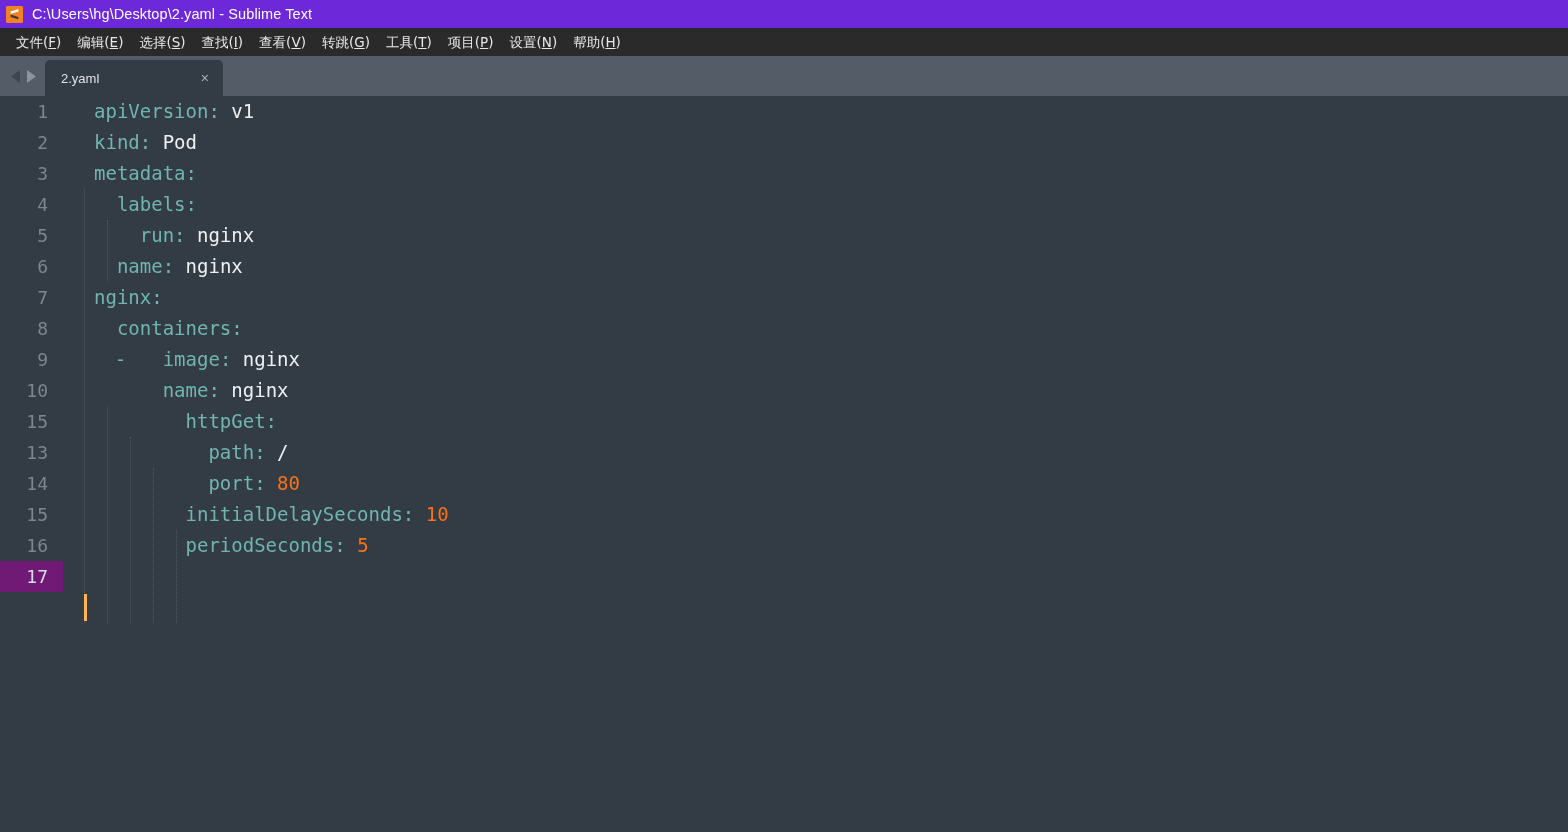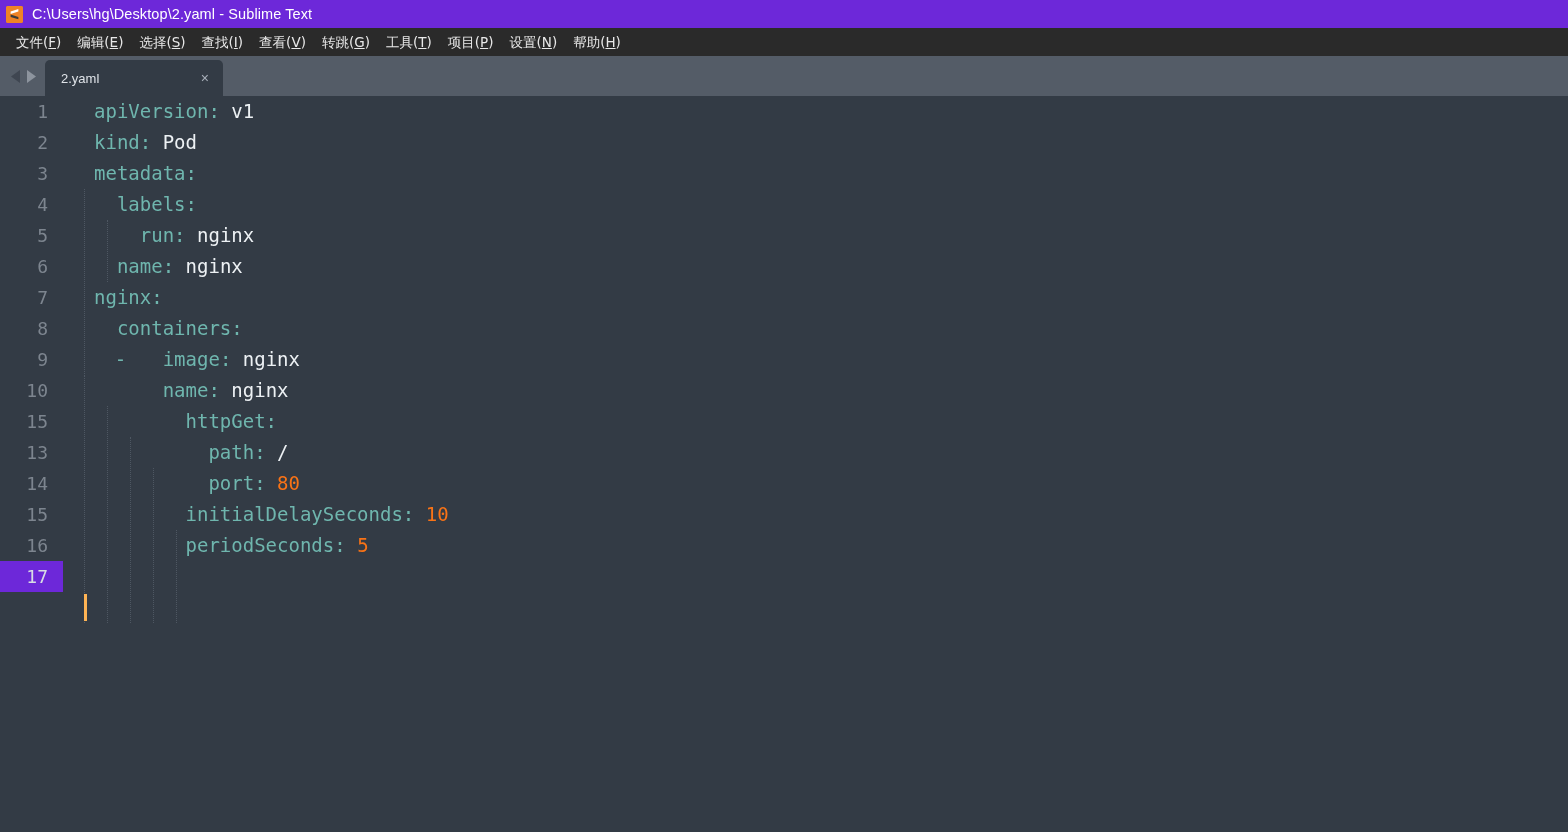--- a/index.html
+++ b/index.html
@@ -133,21 +133,21 @@
     padding-right: 15px;
     box-sizing: border-box;
     color: #7d858f;
     font-size: 18px;
     font-family: "DejaVu Sans Mono", "Liberation Mono", monospace;
     height: 31px;
     line-height: 31px;
     user-select: none;
   }
   .row.active .gutter {
-    background: #6d28d9;
+    background: #701a75;
     color: #d7dde4;
   }
   .code {
     flex: 1 1 auto;
     white-space: pre;
     color: #e7ebee;
     height: 31px;
     line-height: 31px;
     padding-left: 6px;
     position: relative;

